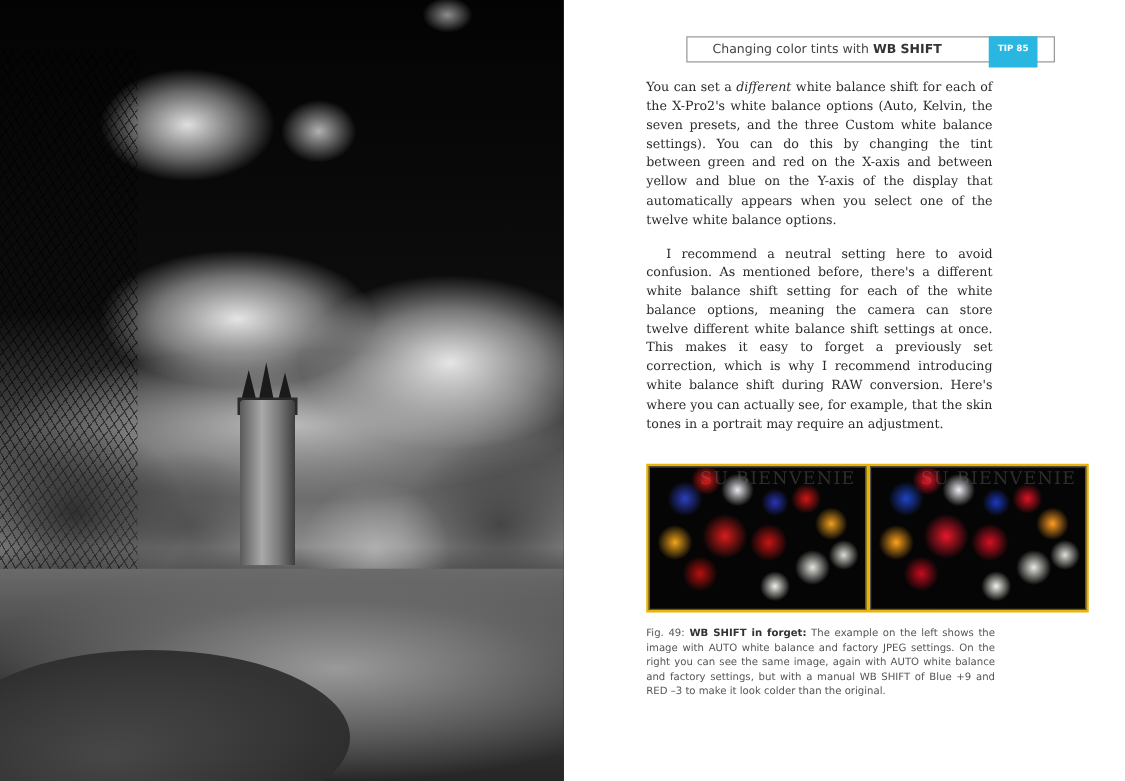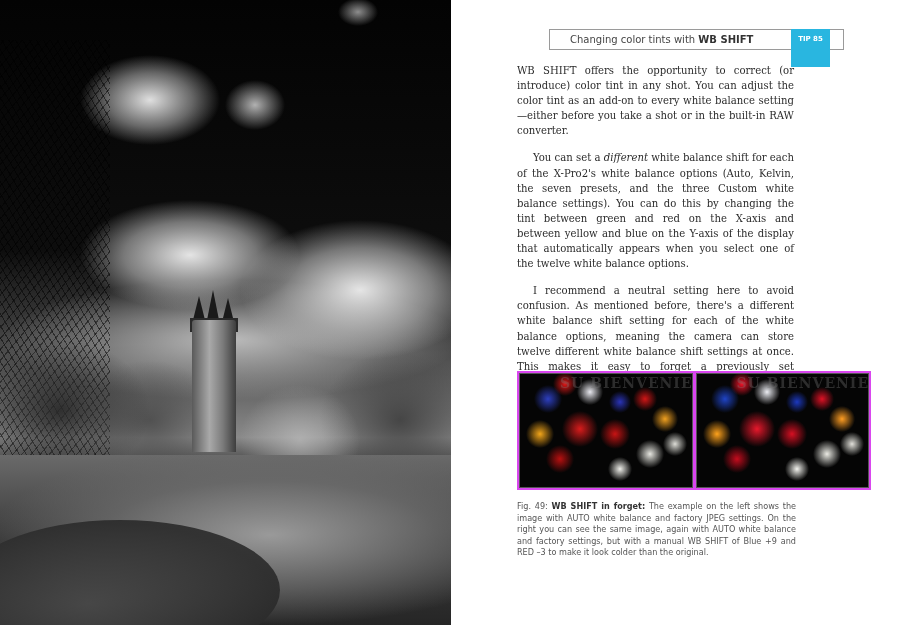--- a/index.html
+++ b/index.html
@@ -39,28 +39,28 @@
     background:
       radial-gradient(ellipse 280px 90px at 270px 80px, rgba(170,170,170,0.85), rgba(110,110,110,0.7) 60%, transparent 100%),
       linear-gradient(#6a6a6a, #3a3a3a 50%, #262626); }
   .photo .path { position:absolute; left:-40px; top:520px; width:320px; height:140px; border-radius:50%;
     background:radial-gradient(ellipse at 40% 60%, #4a4a4a, #2a2a2a 70%); opacity:0.9; }
 
   
   .header { position:absolute; left:517px; top:29px; width:273px; height:19px; border:1px solid #9a9a9a; background:#fff;
     font-family:"DejaVu Sans", sans-serif; font-size:10px; color:#444; line-height:19px; padding-left:20px; box-sizing:content-box;margin-left:32px; }
   .header b { color:#333; }
-  .tip { position:absolute; left:791px; top:29px; width:39px; height:38px; background:#29b6e0; color:#fff;
+  .tip { position:absolute; left:791px; top:29px; width:39px; height:25px; background:#29b6e0; color:#fff;
     font-family:"DejaVu Sans", sans-serif; font-size:7px; font-weight:bold; text-align:center; line-height:21px; }
 
   .body-text { position:absolute; left:517px; top:63px; width:277px; font-size:10.1px; line-height:15.1px; color:#2b2b2b; text-align:justify; }
   .body-text p { margin:0; }
   .body-text p + p { text-indent:16px;margin-top:12px; }
 
-  .figure { position:absolute; left:517px; top:371px; width:354px; height:119px; background:#d946ef; display:flex; gap:3px; padding:2px; box-sizing:border-box;font-weight:bold; }
+  .figure { position:absolute; left:517px; top:371px; width:354px; height:119px; background:#eab308; display:flex; gap:3px; padding:2px; box-sizing:border-box; }
   .fig-half { flex:1; position:relative; overflow:hidden; background:#050505; border:1px solid #555; }
   .fig-half .flowers { position:absolute; inset:0;
     background:
       radial-gradient(circle 14px at 20px 60px, #f2a51a, transparent 100%),
       radial-gradient(circle 14px at 28px 25px, #2d3fbf, transparent 100%),
       radial-gradient(circle 18px at 60px 55px, #d81c1c, transparent 100%),
       radial-gradient(circle 12px at 45px 10px, #e01818, transparent 100%),
       radial-gradient(circle 13px at 70px 18px, #e8e8ee, transparent 100%),
       radial-gradient(circle 11px at 100px 28px, #2a34b8, transparent 100%),
       radial-gradient(circle 15px at 95px 60px, #c81414, transparent 100%),
@@ -92,21 +92,20 @@
   <div class="ground"></div>
   <div class="path"></div>
 </div>
 
 <div class="header">
   <span>Changing color tints with </span><b>WB SHIFT</b>
 </div>
 <div class="tip">TIP 85</div>
 
 <div class="body-text">
-  <p>WB SHIFT offers the opportunity to correct (or introduce) color tint in any shot. You can adjust the color tint as an add-on to every white balance setting—either before you take a shot or in the built-in RAW converter.</p>
   <p><span>You can set a </span><em>different</em><span> white balance shift for each of the X-Pro2's white balance options (Auto, Kelvin, the seven presets, and the three Custom white balance settings). You can do this by changing the tint between green and red on the X-axis and between yellow and blue on the Y-axis of the display that automatically appears when you select one of the twelve white balance options.</span></p>
   <p>I recommend a neutral setting here to avoid confusion. As mentioned before, there's a different white balance shift setting for each of the white balance options, meaning the camera can store twelve different white balance shift settings at once. This makes it easy to forget a previously set correction, which is why I recommend introducing white balance shift during RAW conversion. Here's where you can actually see, for example, that the skin tones in a portrait may require an adjustment.</p>
 </div>
 
 <div class="figure">
   <div class="fig-half">
     <div class="flowers"></div>
     <div class="watermark">SU  BIENVENIE</div>
   </div>
   <div class="fig-half cold">

